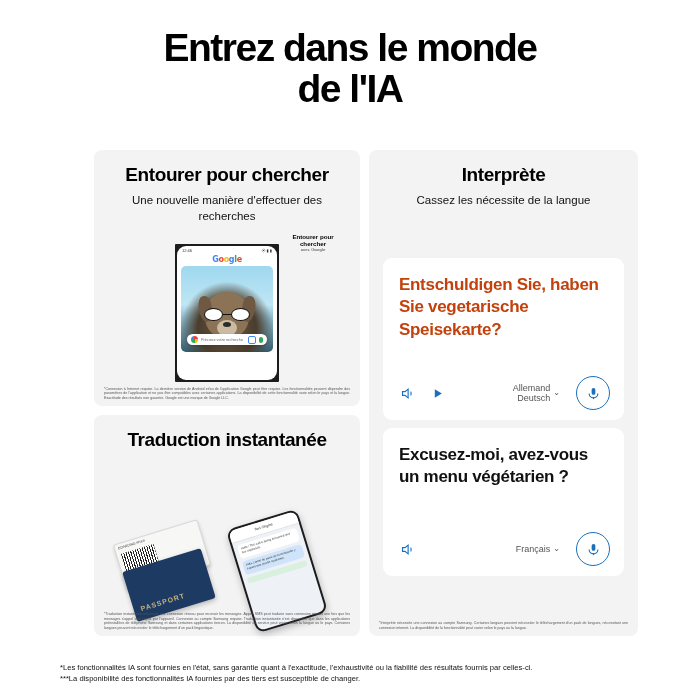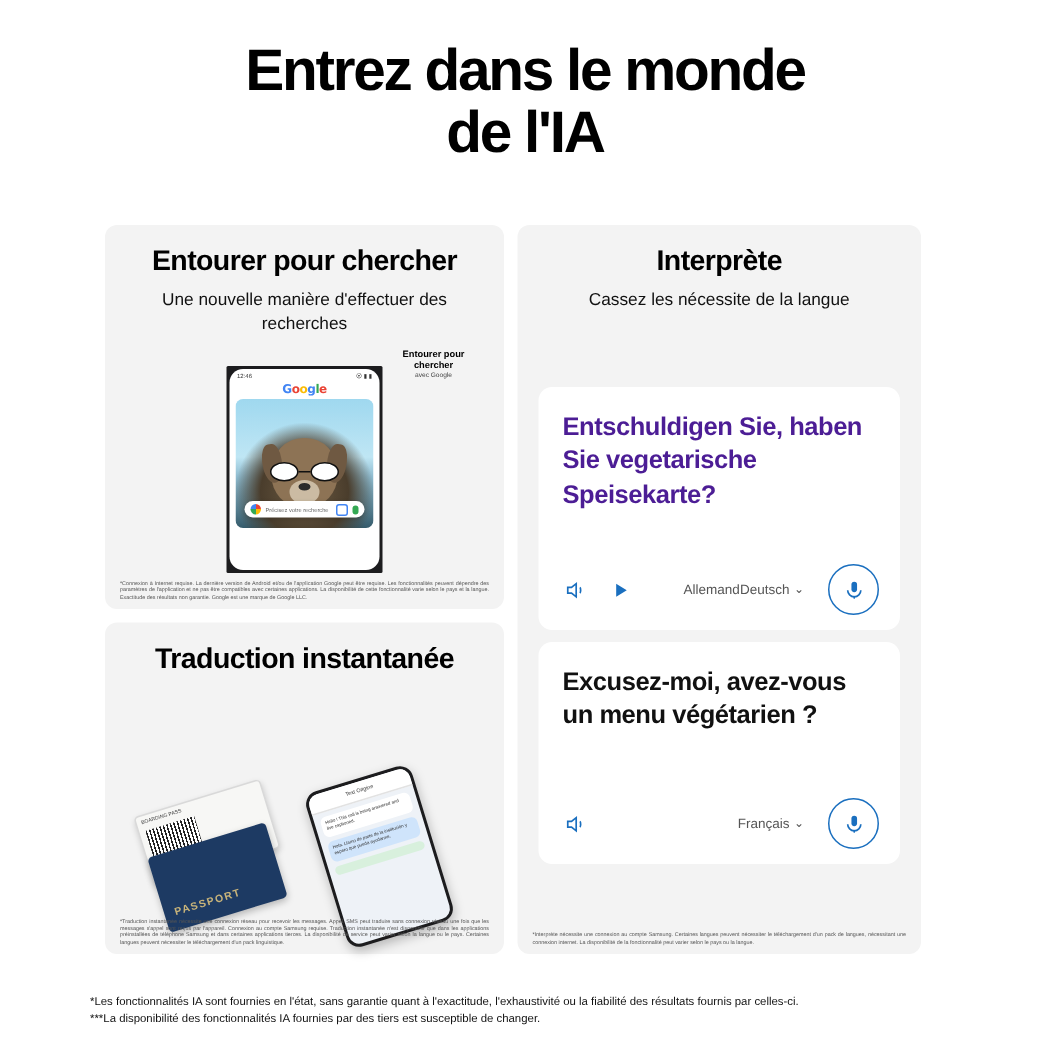--- a/index.html
+++ b/index.html
@@ -33,21 +33,21 @@
     padding-left: 40px;
     padding-right: 40px;
   }
   .headline .l1 { display: block; }
   .headline .l2 { display: block; }
 
   
   .panels {
     position: absolute;
     top: 150px;
-    left: 70px;
+    left: 94px;
     width: 544px;
     display: flex;
     gap: 9px;
   }
   .col-left {
     width: 266px;
     display: flex;
     flex-direction: column;
     gap: 9px;
   }
@@ -377,21 +377,21 @@
     top: 278px;
     height: 148px;
   }
   .speech-text {
     font-size: 17px;
     font-weight: 700;
     line-height: 1.32;
     letter-spacing: -0.3px;
     margin: 0;
   }
-  .speech-text.de { color: #4c1d95; }
+  .speech-text.de { color: #c2410c; }
   .speech-text.fr { color: #111111; }
 
   .ctrl-row {
     position: absolute;
     left: 14px;
     right: 14px;
     bottom: 10px;
     display: flex;
     align-items: center;
     gap: 10px;
@@ -407,21 +407,21 @@
   .lang-label {
     margin-left: auto;
     font-size: 9px;
     line-height: 1.15;
     color: #555;
     text-align: right;
     display: flex;
     align-items: center;
     gap: 3px;
   }
-  .lang-label .stack { display: flex; align-items: flex-end; }
+  .lang-label .stack { display: flex; flex-direction: column; align-items: flex-end; }
   .chev {
     font-size: 8px;
     color: #555;
   }
   .mic-btn {
     width: 32px;
     height: 32px;
     border-radius: 50%;
     border: 1.5px solid #1a6fbf;
     display: flex;

